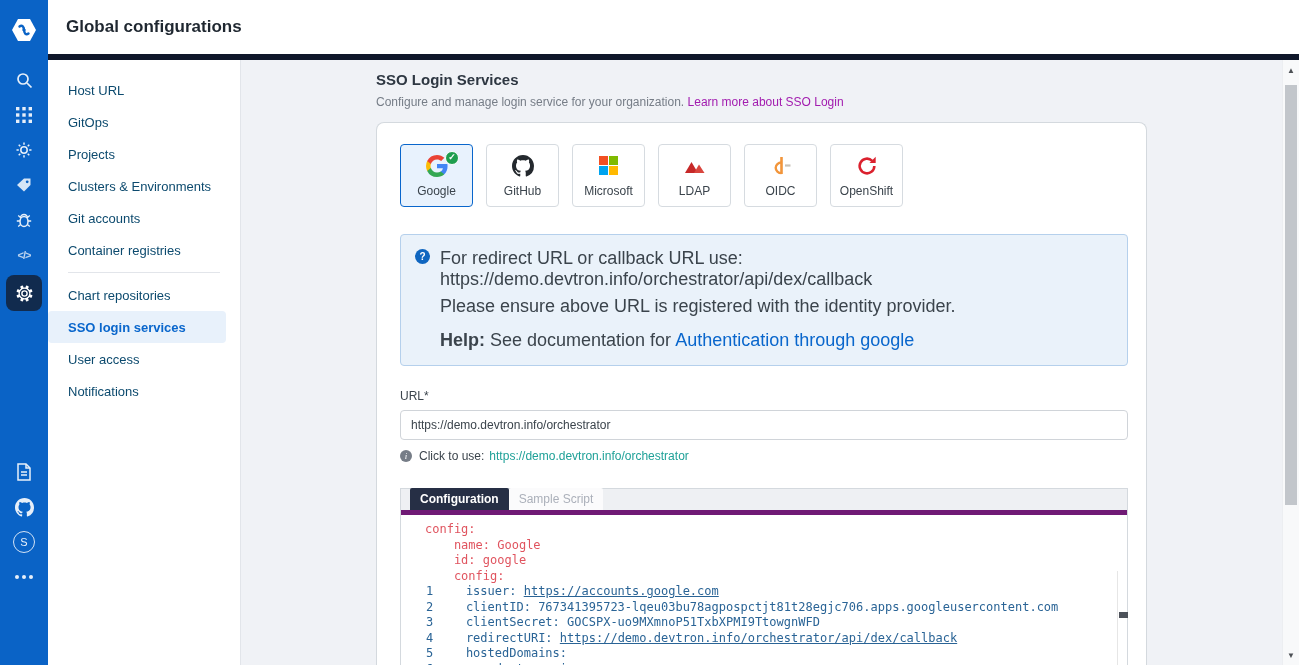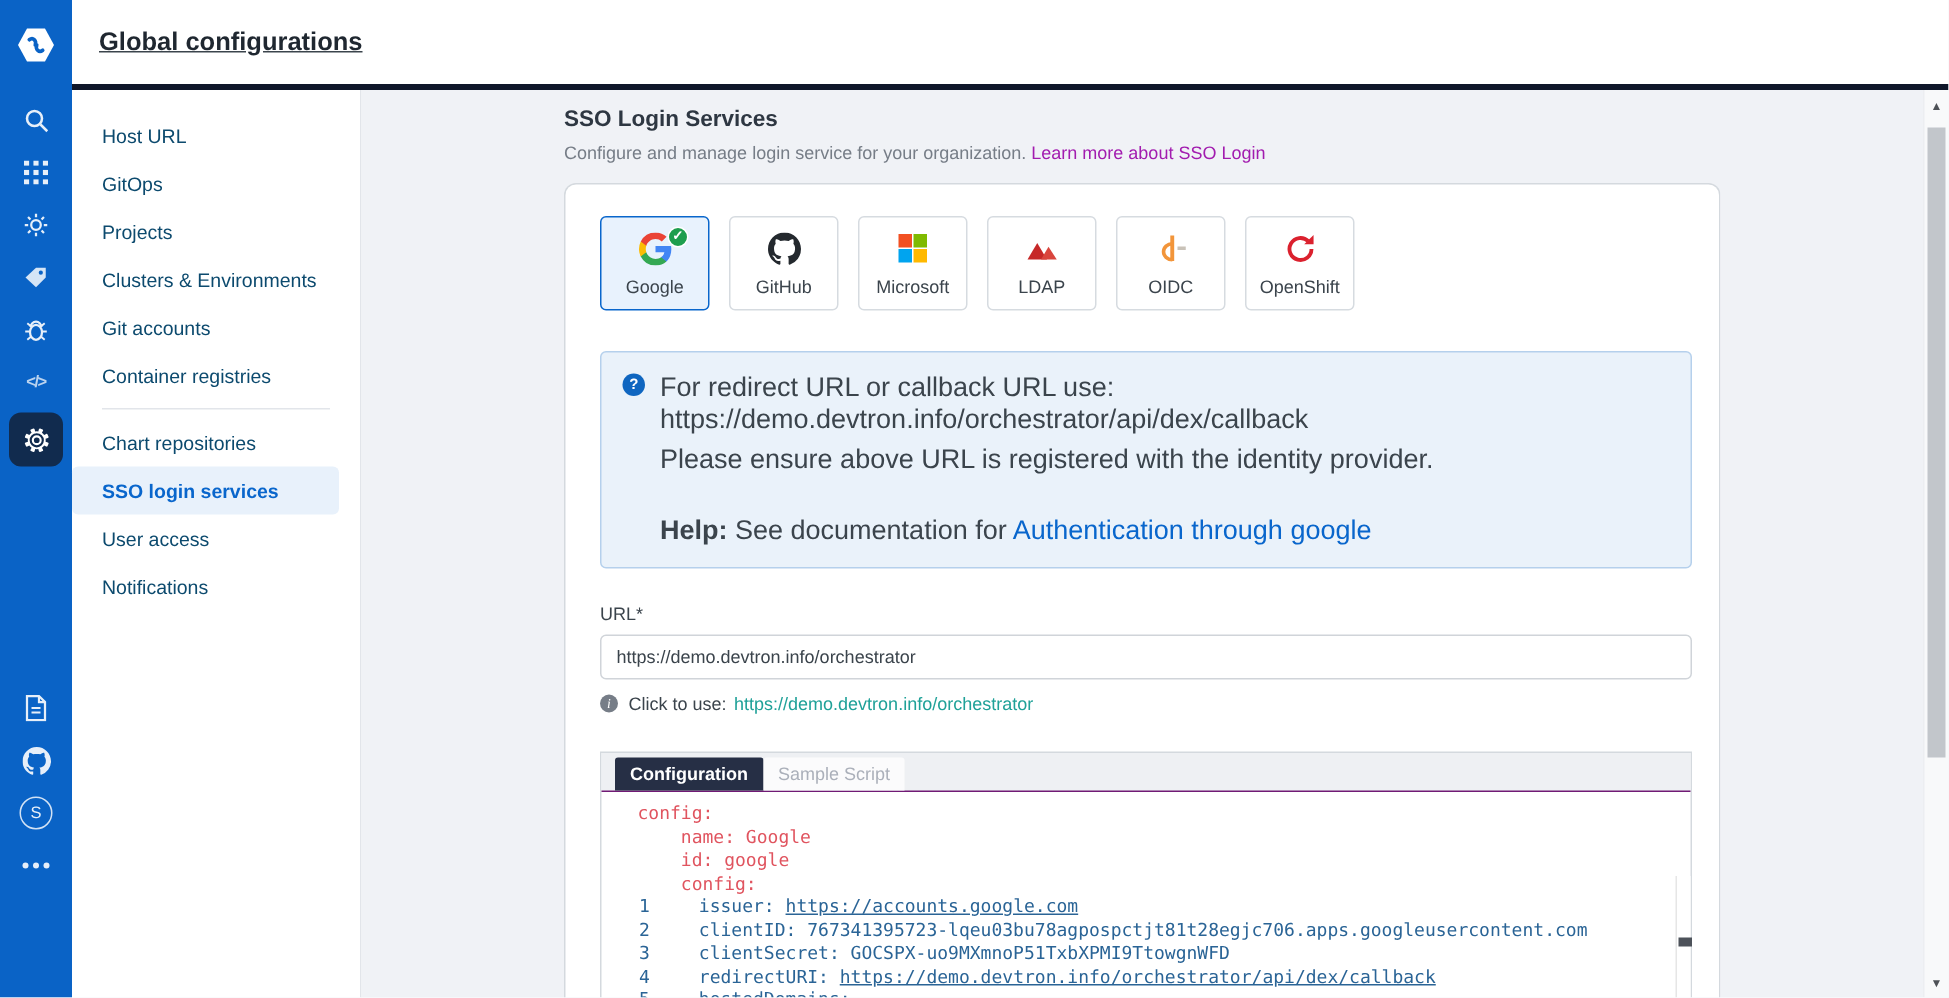--- a/index.html
+++ b/index.html
@@ -15,21 +15,21 @@
   .rail-icon { width:22px; height:22px; margin-bottom:13px; display:flex; align-items:center; justify-content:center; opacity:.9; cursor:pointer; }
   .rail-icon svg { display:block; }
   .rail-icon.big { width:36px; height:36px; border-radius:8px; background:#112b4e; opacity:1; margin-top:-4px; margin-bottom:9px; }
   .code-glyph { color:#cfe0f4; font-size:11px; font-weight:bold; letter-spacing:-1px; }
   .avatar-s { width:22px; height:22px; border-radius:50%; border:1.5px solid #e8f0fa; color:#fff; font-size:11px; display:flex; align-items:center; justify-content:center; }
   .dots3 { display:flex; gap:3px; }
   .dots3 i { width:4px; height:4px; border-radius:50%; background:#fff; }
 
   
   .main-col { flex:1; display:flex; flex-direction:column; min-width:0; }
-  .topbar { height:60px; background:#fff; border-bottom:4px solid #0f172a; display:flex; align-items:center; padding-left:18px; flex-shrink:0;text-decoration:underline; }
+  .topbar { height:60px; background:#fff; border-bottom:6px solid #0f172a; display:flex; align-items:center; padding-left:18px; flex-shrink:0; }
   .topbar h1 { font-size:17px; font-weight:700; color:#1f2730; }
 
   .workspace { flex:1; display:flex; min-height:0; }
 
   
   .sidebar { width:193px; background:#fff; border-right:1px solid #e2e5ea; padding-top:14px; flex-shrink:0; }
   .side-item { height:32px; display:flex; align-items:center; padding-left:20px; font-size:13px; color:#0c4a6e; cursor:pointer; margin-right:14px; border-radius:4px; }
   .side-item.active { background:#e8f1fb; color:#0966cc; font-weight:600; }
   .side-divider { border:none; border-top:1px solid #e2e5ea; margin:6px 20px 6px 20px; }
 
@@ -48,33 +48,33 @@
   .provider.selected { border-color:#0966cc; background:#e8f2fd; }
   .provider .p-icon { height:24px; display:flex; align-items:center; justify-content:center; }
   .provider .p-label { margin-top:6px; font-size:12px; color:#3b444c; }
   .check-badge { position:absolute; top:6px; left:44px; width:14px; height:14px; border-radius:50%; background:#1e9e4e; border:1.5px solid #fff; color:#fff; font-size:9px; line-height:11px; text-align:center; font-weight:bold; }
 
   
   .infobox { margin-top:27px; width:728px; background:#eaf2fa; border:1px solid #b5d0ec; border-radius:4px; padding:13px 16px 14px 14px; display:flex; }
   .q-icon { width:15px; height:15px; border-radius:50%; background:#0f66c0; color:#fff; font-size:10px; font-weight:bold; text-align:center; line-height:15px; flex-shrink:0; margin-top:1px; }
   .info-lines { margin-left:10px; font-size:18px; color:#3b444c; }
   .info-lines .l2 { margin-top:6px; }
-  .info-lines .help { margin-top:26px; }
+  .info-lines .help { margin-top:13px; }
   .info-lines a { color:#0966cc; text-decoration:none; cursor:pointer; }
 
   
   .url-label { margin-top:23px; font-size:12px; color:#3b444c; }
   .url-input { margin-top:7px; width:728px; height:30px; border:1px solid #d0d4d9; border-radius:4px; font-size:12px; color:#3b444c; padding:0 10px; font-family:"Liberation Sans",sans-serif; background:#fff; }
   .click-use { margin-top:9px; display:flex; align-items:center; font-size:12px; color:#3b444c; }
   .i-icon { width:12px; height:12px; border-radius:50%; background:#767d87; color:#fff; font-size:9px; font-style:italic; font-family:"Liberation Serif",serif; text-align:center; line-height:12px; margin-right:7px; }
   .click-use a { color:#1fa198; margin-left:5px; text-decoration:none; cursor:pointer; }
 
   
   .editor { margin-top:25px; width:728px; border:1px solid #d4d9de; background:#fff; position:relative; height:230px; }
-  .tabbar { height:26px; background:#eef0f3; border-bottom:1px solid #701a75; display:flex; align-items:flex-end; padding-left:9px; }
+  .tabbar { height:26px; background:#eef0f3; border-bottom:5px solid #701a75; display:flex; align-items:flex-end; padding-left:9px; }
   .tab { height:22px; padding:0 10px; font-size:12px; display:flex; align-items:center; border-radius:2px 2px 0 0; cursor:pointer; }
   .tab.active { background:#262f45; color:#fff; font-weight:700; }
   .tab.inactive { background:#fbfbfc; color:#abb0ba; }
   .code-area { position:relative; padding-top:7px; font-family:"DejaVu Sans Mono", monospace; font-size:12px; line-height:15.5px; height:203px; overflow:hidden; }
   .pre-line { white-space:pre; color:#e0545f; padding-left:24px; }
   .code-row { display:flex; }
   .code-row .num { width:36px; padding-left:25px; color:#2a6496; flex-shrink:0; }
   .code-row .txt { white-space:pre; color:#2a6496; }
   .code-row .txt .lnk { text-decoration:underline; }
   .code-scroll { position:absolute; right:0; top:82px; bottom:0; width:10px; border-left:1px solid #e6e6e6; background:#fff; }

